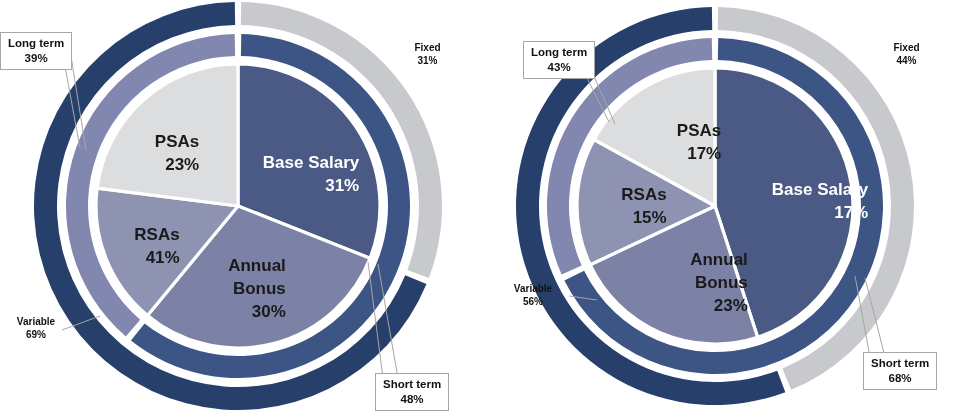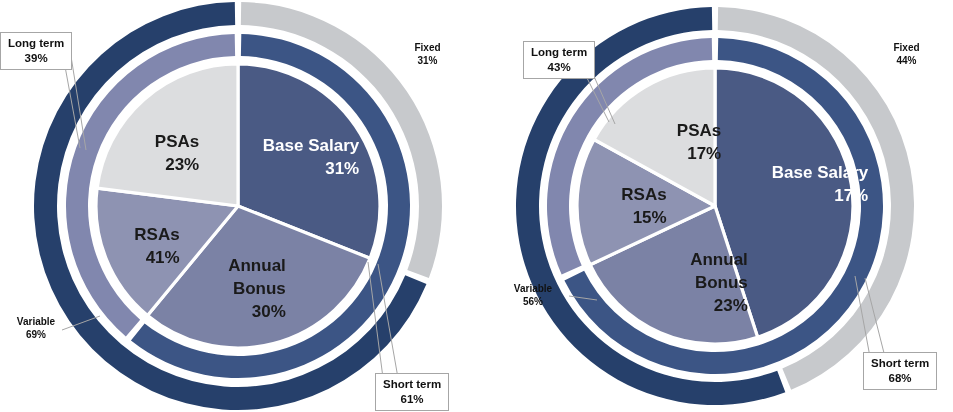--- a/index.html
+++ b/index.html
@@ -67,21 +67,21 @@
   .slice-label {
     position: absolute;
     text-align: right;
     font-size: 17px;
     font-weight: bold;
     line-height: 1.35;
     white-space: nowrap;
     transform: translate(-50%, -50%);
     pointer-events: none;
   }
-  .slice-label.on-dark { color: #ffffff; }
+  .slice-label.on-dark { color: #ffffff; margin-top: 17px; }
   .slice-label.on-light { color: #1a1a1a; }
   .slice-label .nm { display: block; }
   .slice-label .vl { display: block; }
 </style>
 </head>
 <body>
 
 <div id="stage">
 
   <div class="chart-panel" id="panel-left">
@@ -118,21 +118,21 @@
       <span class="pct">69%</span>
     </div>
 
     <div class="callout" style="left:0px; top:32px;">
       <span>Long term</span>
       <span class="pct">39%</span>
     </div>
 
     <div class="callout" style="left:375px; top:373px;">
       <span>Short term</span>
-      <span class="pct">61%</span>
+      <span class="pct">48%</span>
     </div>
 
     <div class="slice-label on-dark" style="left:311px; top:158px;">
       <span class="nm">Base Salary</span>
       <span class="vl">31%</span>
     </div>
 
     <div class="slice-label on-light" style="left:257px; top:289px;">
       <span class="nm">Annual</span>
       <span class="nm">Bonus</span>

